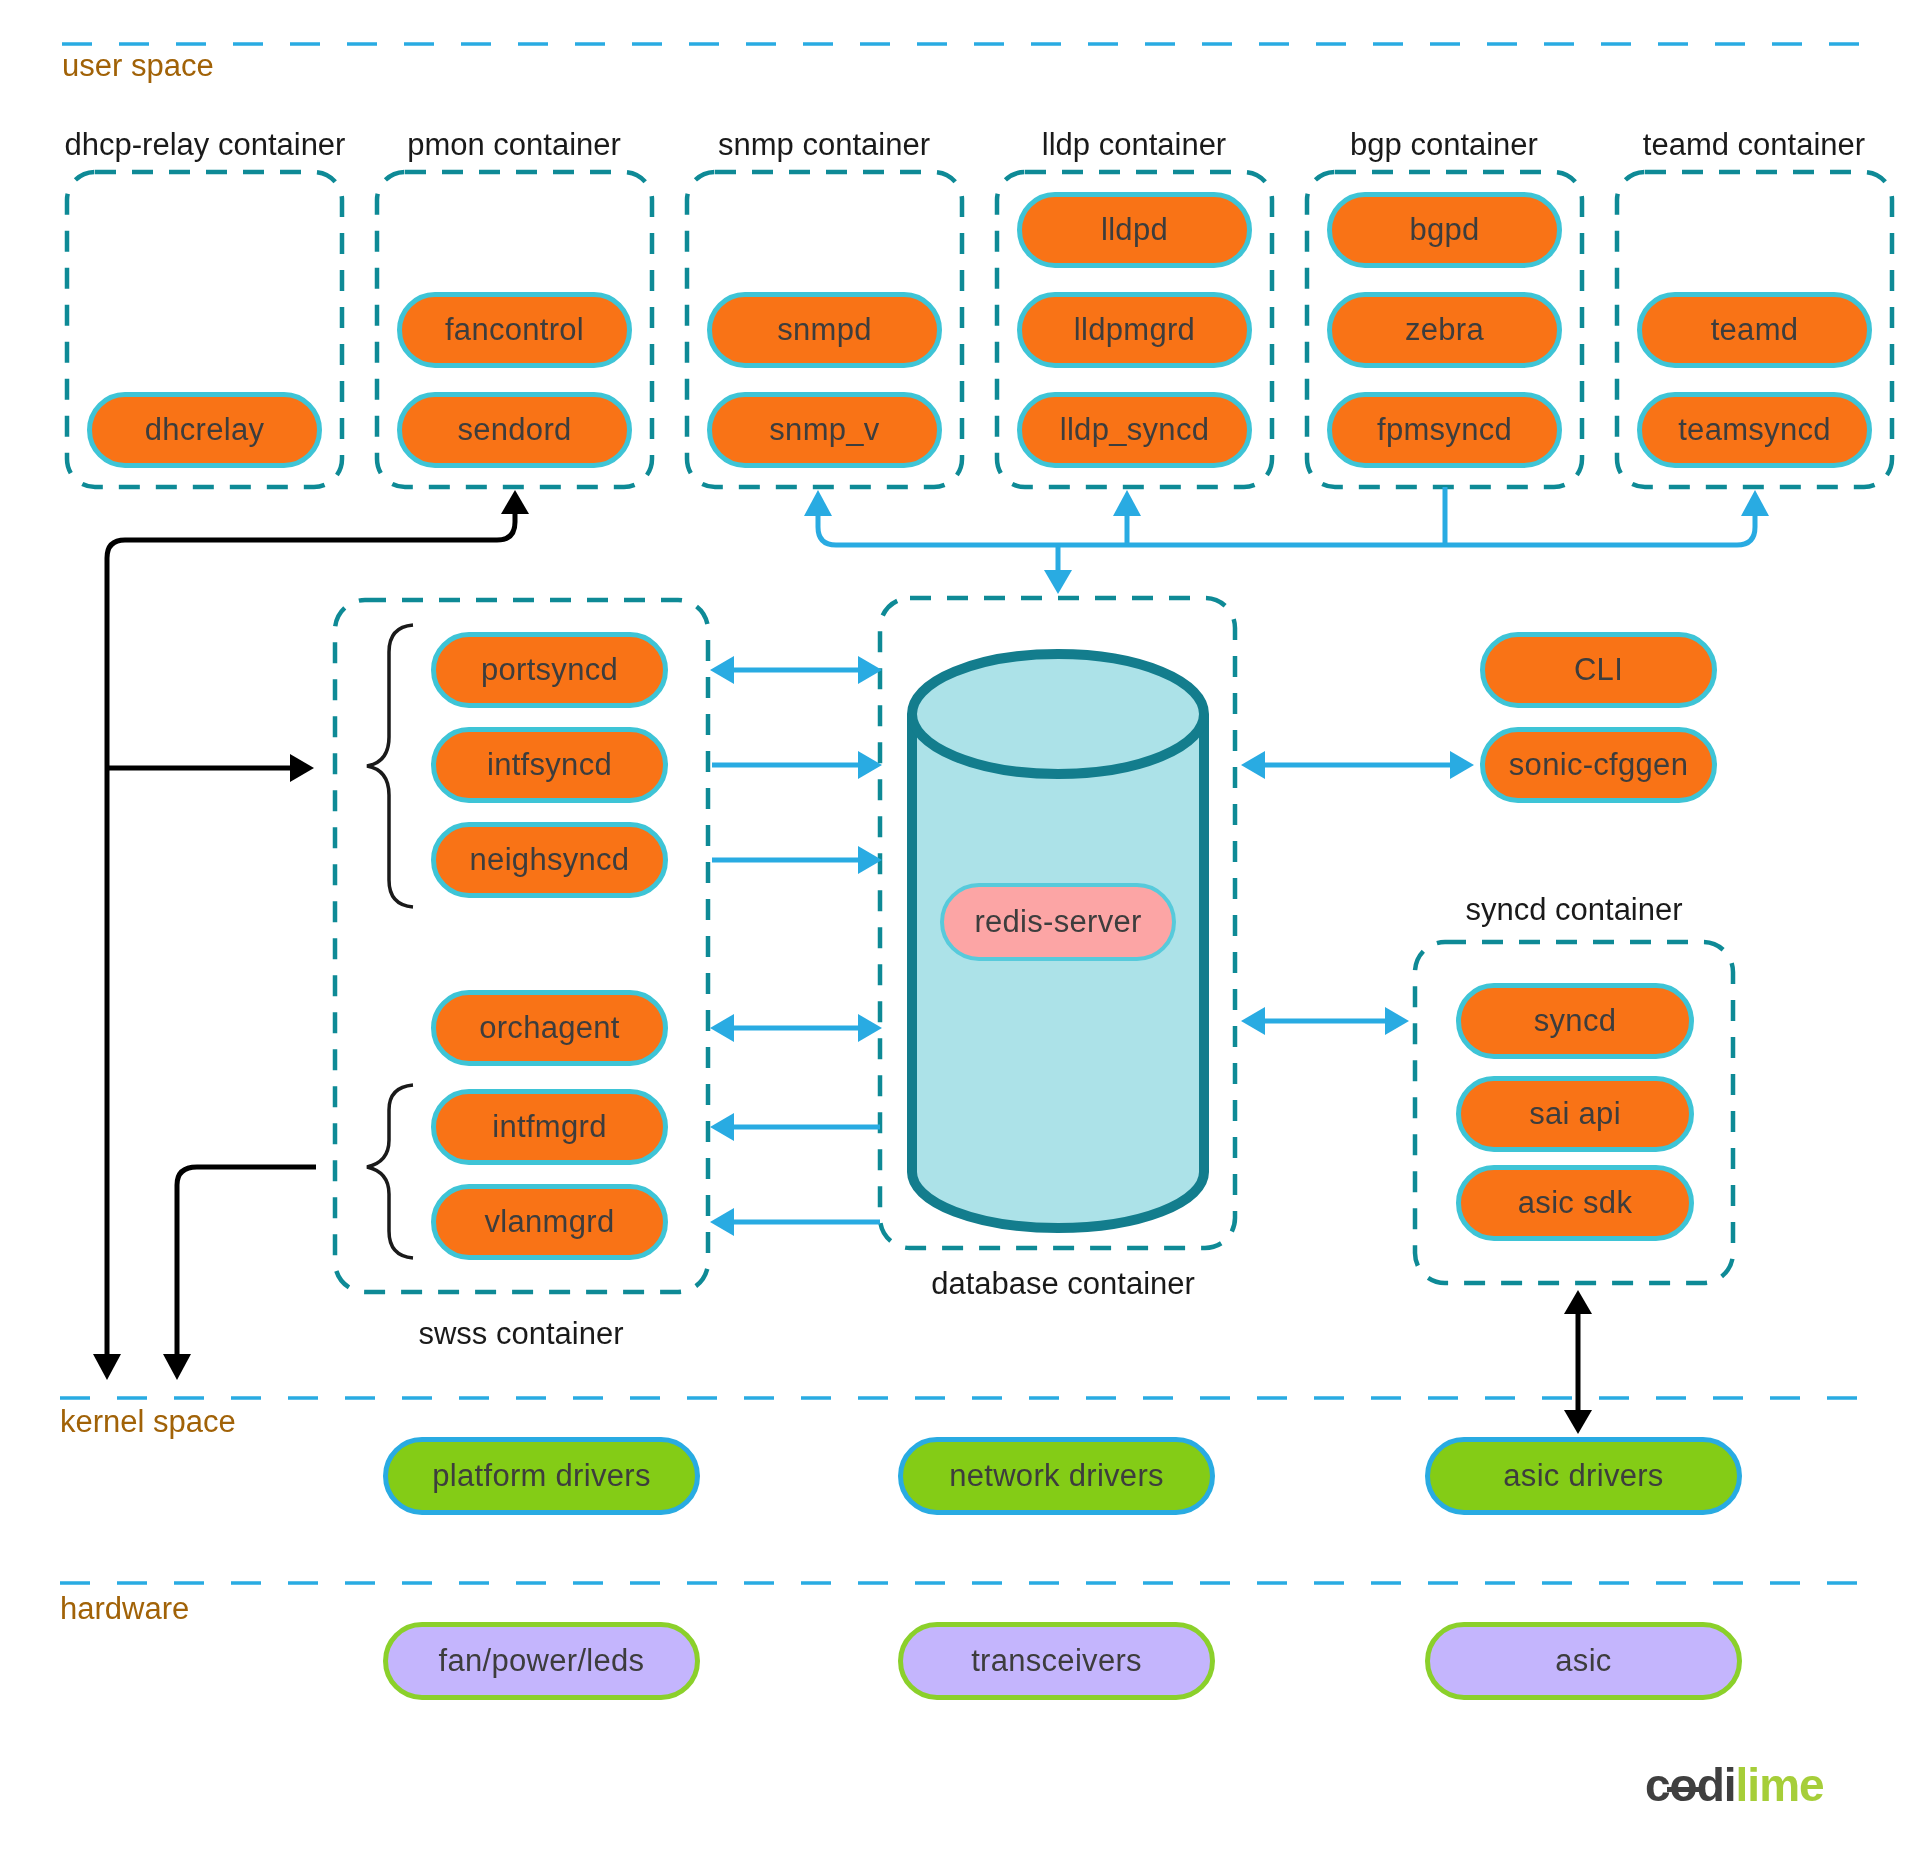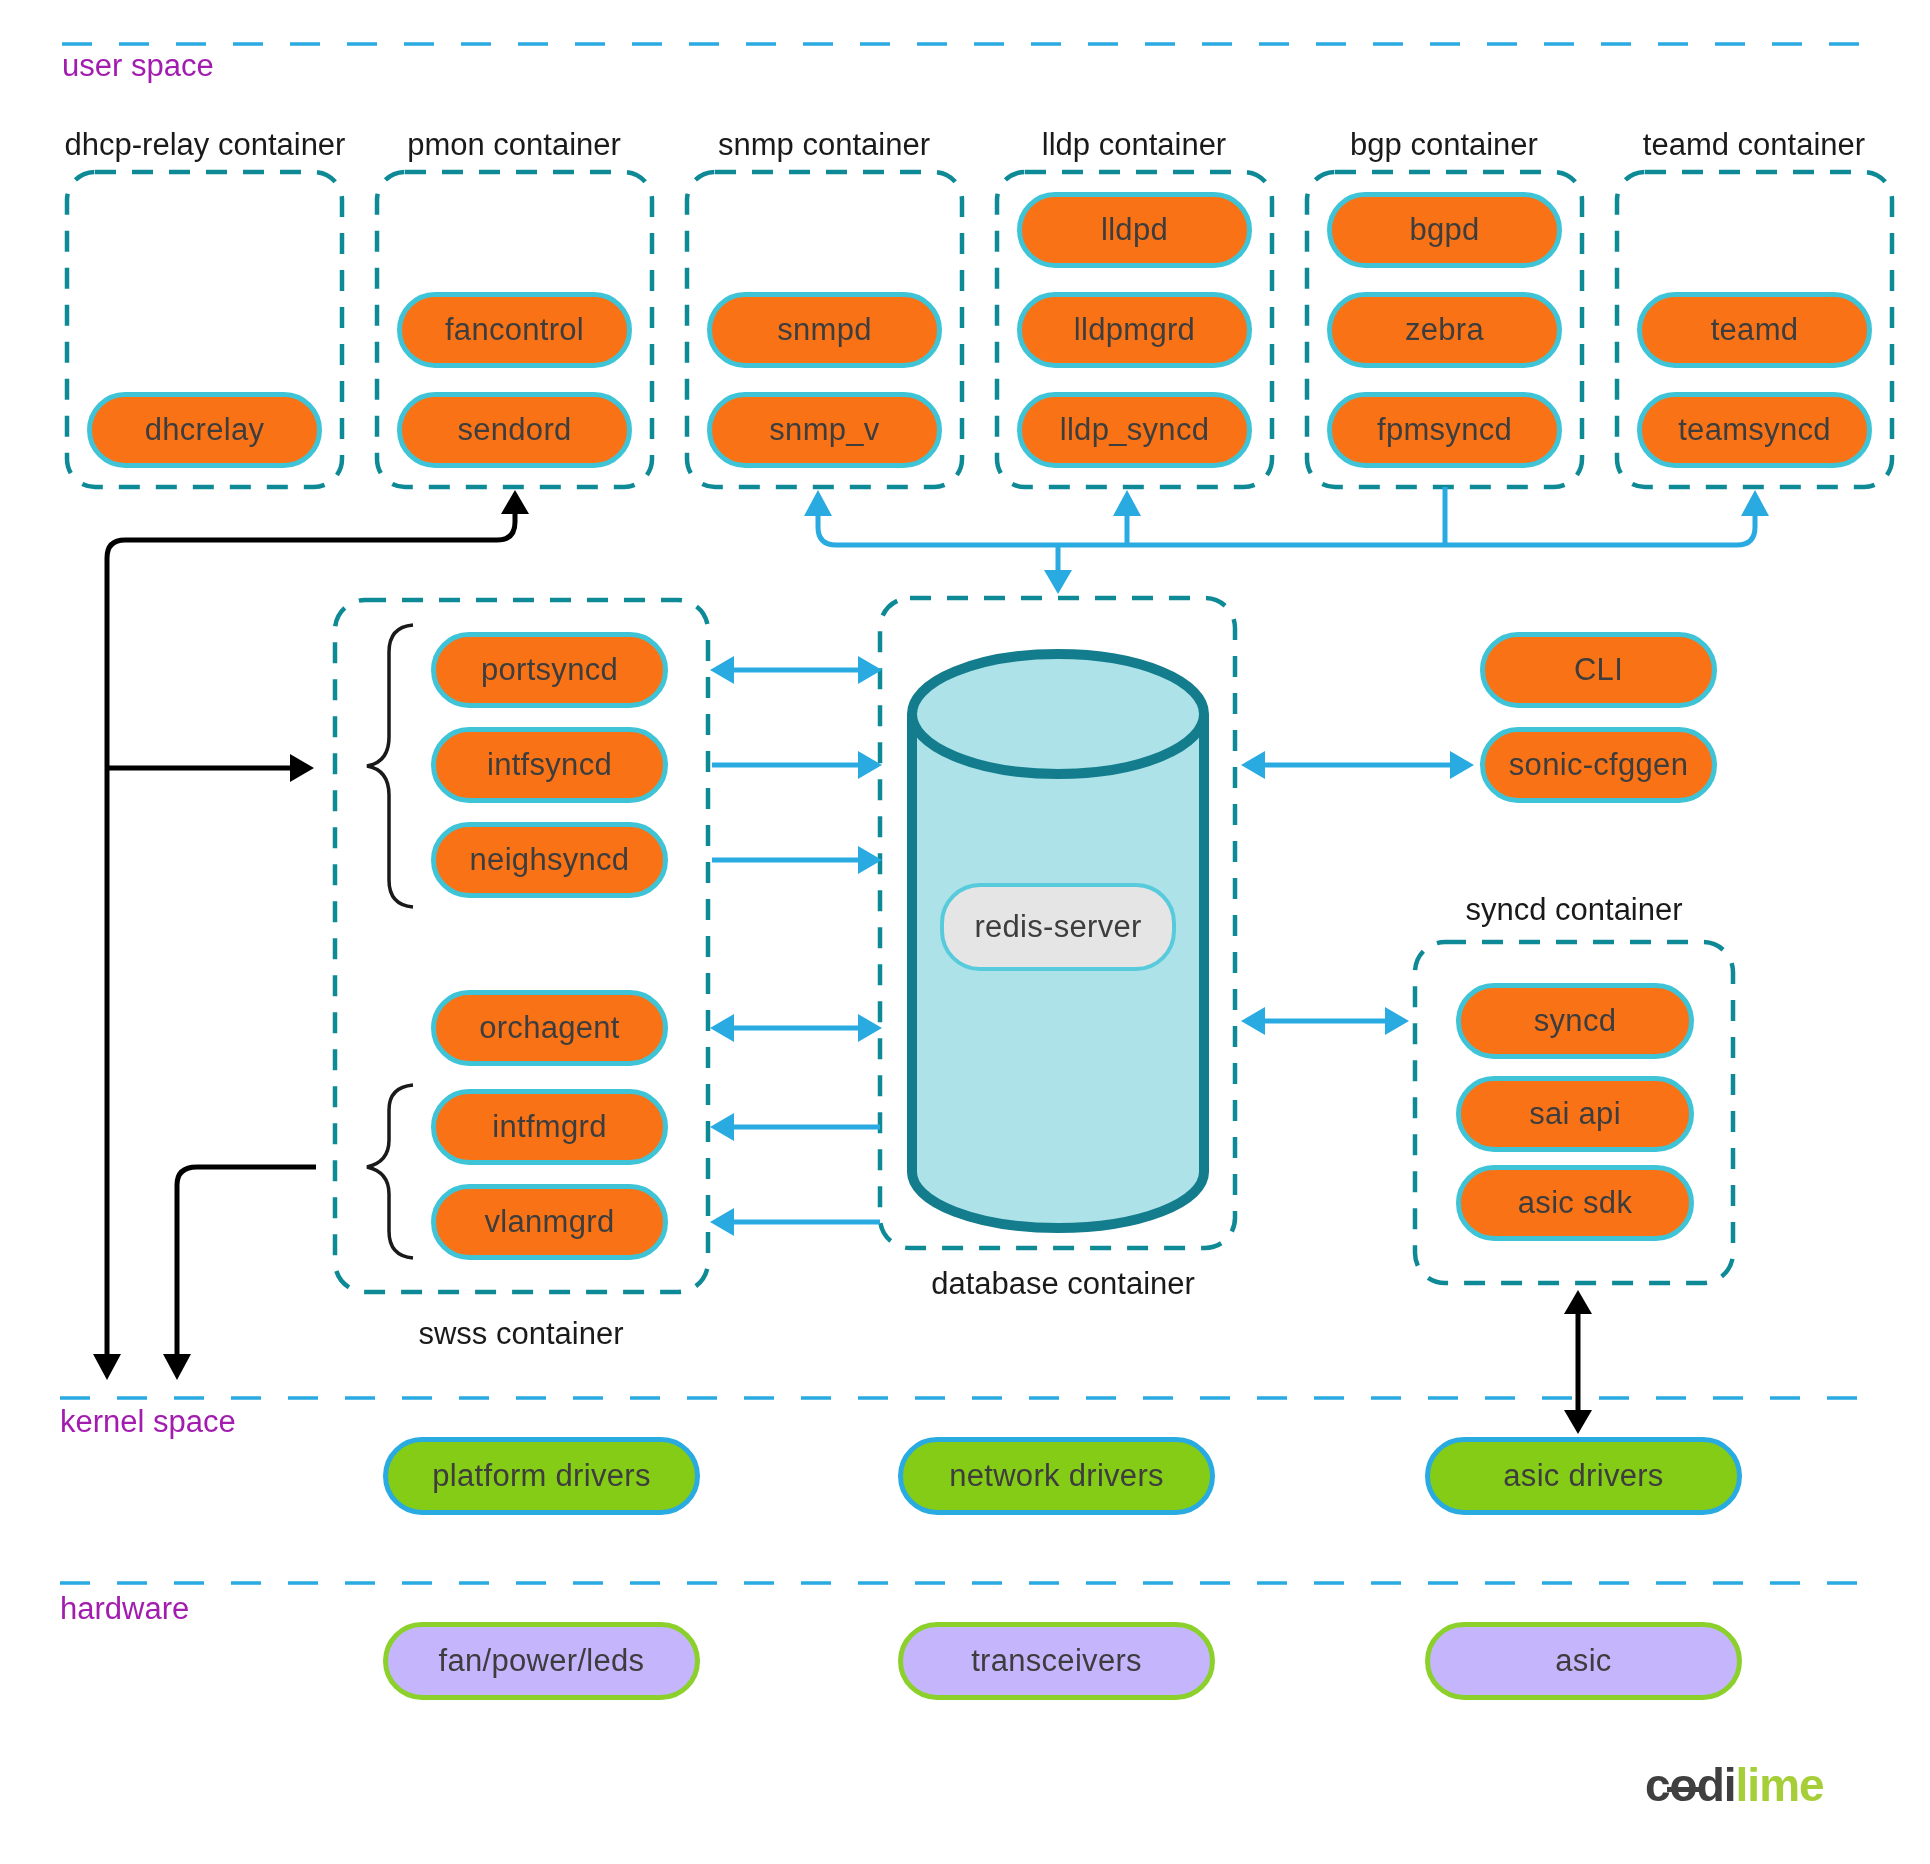--- a/index.html
+++ b/index.html
@@ -7,28 +7,28 @@
     position:relative;width:1930px;height:1864px;background:#ffffff;
     font-family:"Liberation Sans", sans-serif;overflow:hidden;
   }
   .canvas svg.layer{position:absolute;left:0;top:0;}
   .pill{
     position:absolute;box-sizing:border-box;height:76px;
     border:5px solid #3EC4D6;background:#f97316;border-radius:40px;
     display:flex;align-items:center;justify-content:center;
     font-size:31px;color:#3d3d3d;letter-spacing:0.3px;
   }
-  .pill.redis{border-width:4px;background:#e5e5e5;border-color:#57CADB;height:88px;}
+  .pill.redis{border-width:4px;background:#fca5a5;border-color:#57CADB;height:78px;}
   .pill.kernel{border-color:#29ABE2;background:#84cc16;height:78px;}
   .pill.hw{border-color:#8BD02B;background:#c4b5fd;height:78px;}
   .ctr-label{
     position:absolute;font-size:31px;color:#1a1a1a;text-align:center;white-space:nowrap;
     transform:translateX(-50%);
   }
-  .section-label{position:absolute;font-size:31px;color:#a21caf;white-space:nowrap;}
+  .section-label{position:absolute;font-size:31px;color:#a16207;white-space:nowrap;}
   .logo{position:absolute;font-size:46px;font-weight:bold;letter-spacing:-1px;white-space:nowrap;}
   .logo .codi{color:#3F3F3F;}
   .logo .lime{color:#A6CE39;}
   .logo .o-slash{position:relative;display:inline-block;}
   .logo .o-slash::after{
     content:"";position:absolute;left:-3px;right:-3px;top:54%;height:5px;background:#3F3F3F;
   }
 </style>
 </head>
 <body>

